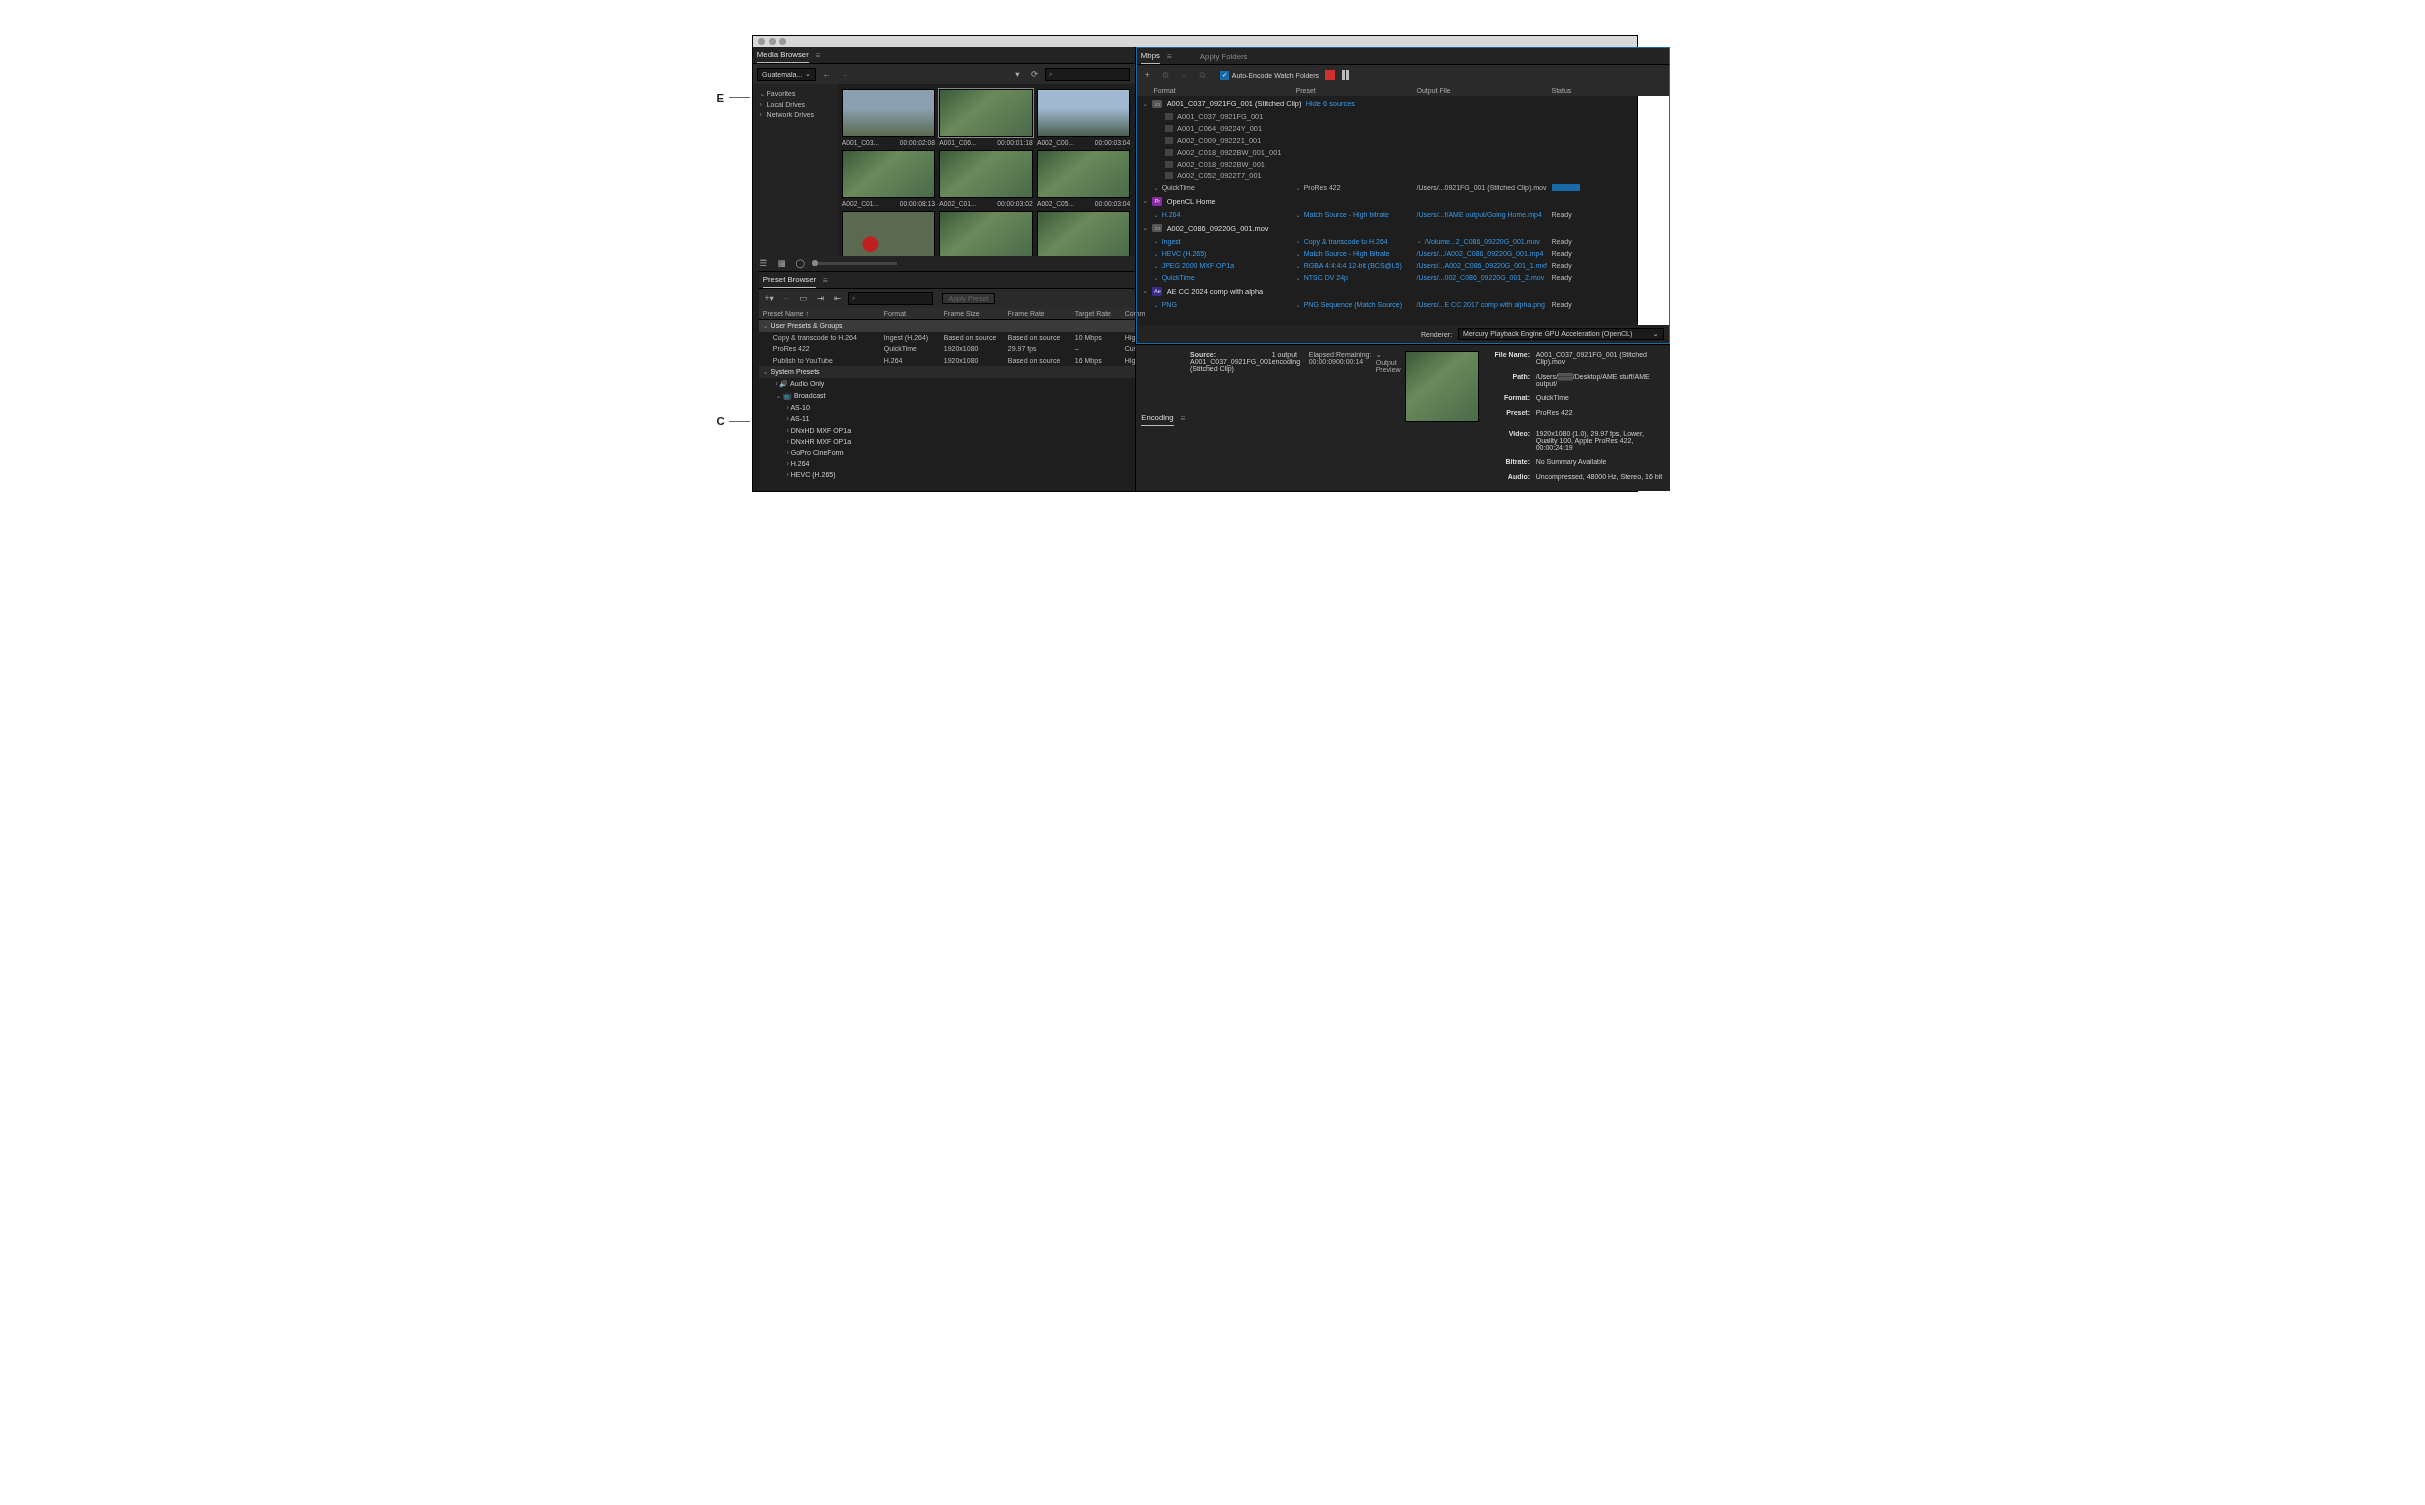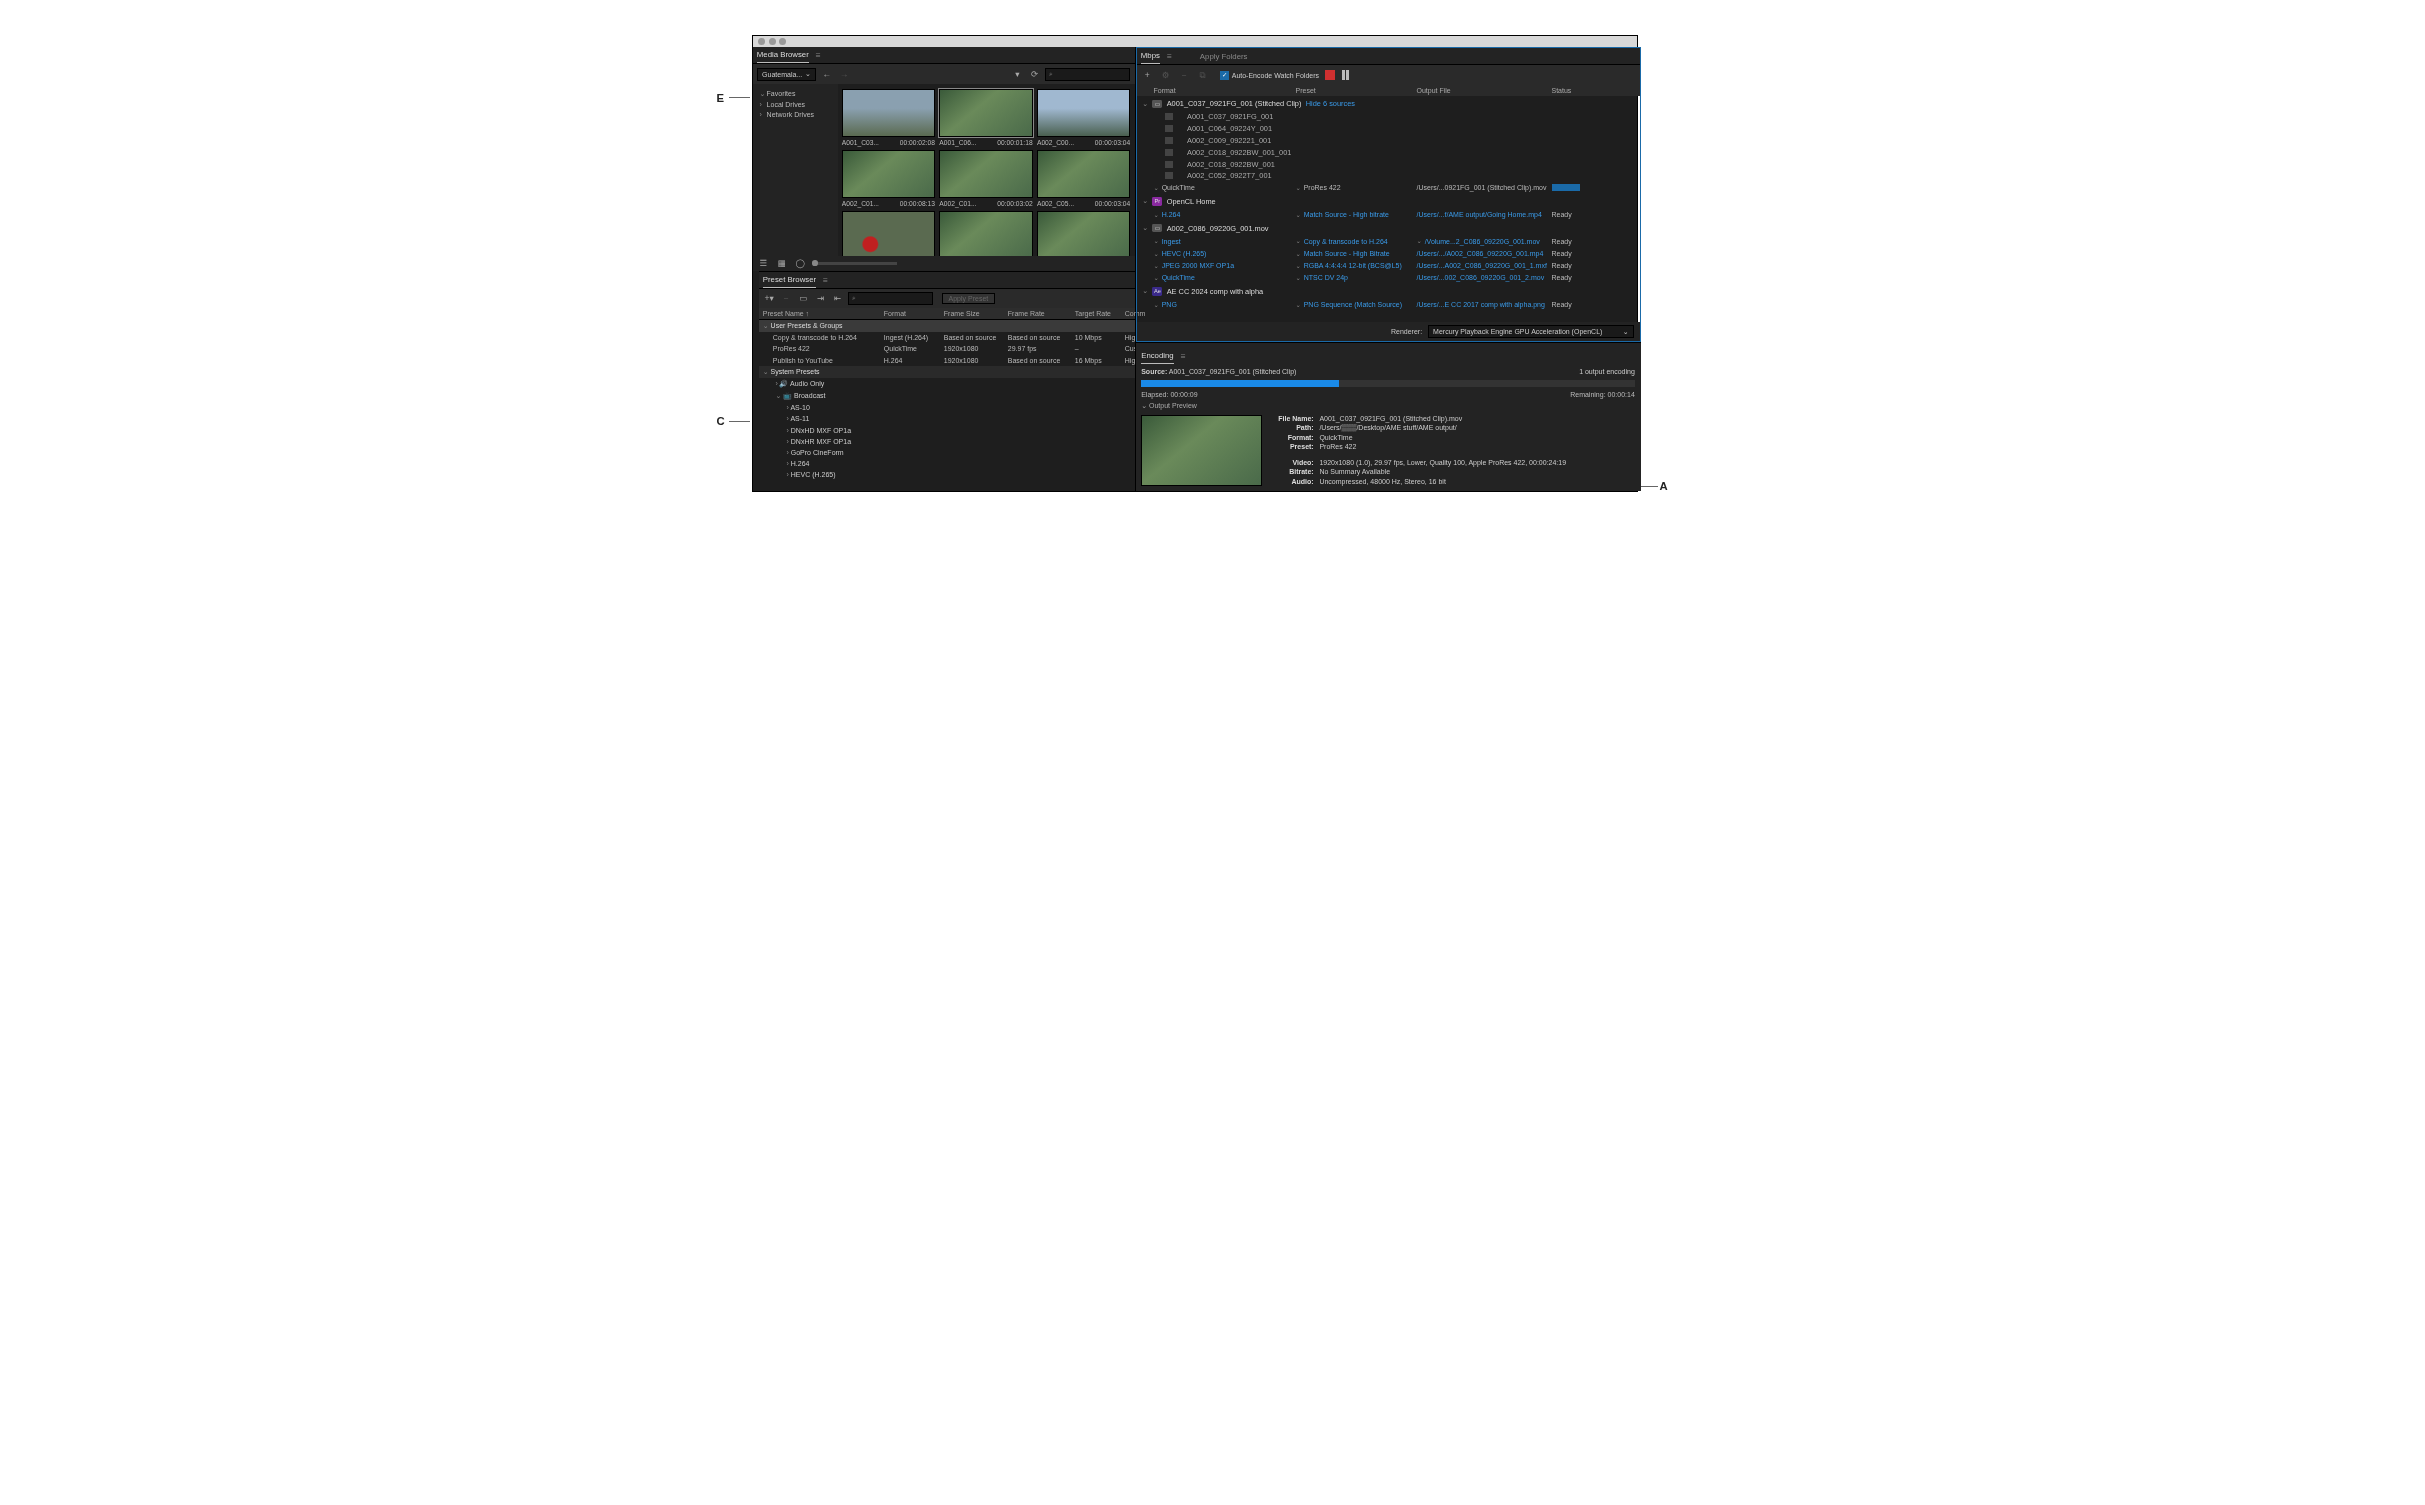--- a/index.html
+++ b/index.html
@@ -72,34 +72,34 @@
 
 .queue-header { display: grid; grid-template-columns: 142px 121px 135px 71px; padding: 2.1px 17px; font-size: 7px; color: #aaa; background: #2a2a2a; }
 .queue-body { flex: 1; overflow: auto; font-size: 7.4px; }
 .q-group { display: flex; align-items: center; gap: 4.3px; padding: 2.8px 5.7px; color: #ddd; cursor: pointer; }
 .q-group .chev { color: #888; font-size: 7px; }
 .q-group .badge { width: 10px; height: 8.5px; background: #555; border-radius: 1.4px; font-size: 5.7px; display: flex; align-items: center; justify-content: center; }
 .q-group .badge.pr { background: #8a2aa0; }
 .q-group .badge.ae { background: #3a2a8a; }
 .q-group .link { color: #3a9ae8; cursor: pointer; text-align: right; }
 .q-sublist { padding-left: 28px; }
-.q-sub { display: flex; align-items: center; gap: 14px; padding: 1.4px 0; color: #aaa; }
+.q-sub { display: flex; align-items: center; gap: 4px; padding: 1.4px 0; color: #aaa; }
 .q-sub .mini { width: 8.5px; height: 7px; background: #444; }
 .q-row { display: grid; grid-template-columns: 142px 121px 135px 71px; padding: 2.1px 17px; align-items: center; }
 .q-row .fmt, .q-row .preset, .q-row .out { color: #3a9ae8; font-size: 7px; cursor: pointer; display: flex; align-items: center; gap: 2.8px; }
 .q-row .fmt.plain, .q-row .preset.plain { color: #bbb; }
 .q-row .chev2 { color: #888; font-size: 6.4px; }
 .q-row .out.plain { color: #bbb; }
 .q-row .status { color: #bbb; font-size: 7px; }
 .q-row .prog { width: 28px; height: 7px; background: #1a6aa8; }
 
 .renderer-bar { height: 18.4px; background: #232323; display: flex; align-items: center; justify-content: flex-end; padding: 0 5.7px; gap: 5.7px; font-size: 7px; }
 .renderer-dd { background: #1a1a1a; border: 0.7px solid #000; color: #ccc; padding: 1.4px 4.3px; min-width: 206px; display: flex; justify-content: space-between; }
 
-.encoding-panel { border-top: 0.7px solid #000; background: #232323; padding: 5.7px; display: flex; flex-direction: column; gap: 4.3px; font-size: 7px; min-height: 147px; }
+.encoding-panel { border-top: 0.7px solid #000; background: #232323; padding: 5.7px; display: flex; flex-direction: row; gap: 4.3px; font-size: 7px; min-height: 147px; }
 .enc-head { display: flex; justify-content: space-between; color: #ccc; }
 .enc-progress { height: 7px; background: #333; position: relative; }
 .enc-progress-fill { height: 100%; background: #1a8ae8; width: 40%; }
 .enc-times { display: flex; justify-content: space-between; color: #bbb; }
 .enc-preview-sec { display: flex; gap: 7px; }
 .enc-preview-sec > .label { color: #aaa; }
 .enc-preview-body { display: flex; gap: 8.5px; }
 .enc-thumb { width: 121px; height: 71px; background: linear-gradient(140deg,#3a5a3a,#6a8a5a 40%,#4a6a4a); border: 0.7px solid #000; }
 .enc-details { display: grid; grid-template-columns: 43px 1fr; gap: 2.1px 5.7px; font-size: 7px; color: #ccc; }
 .enc-details .k { text-align: right; color: #ddd; font-weight: 600; }

